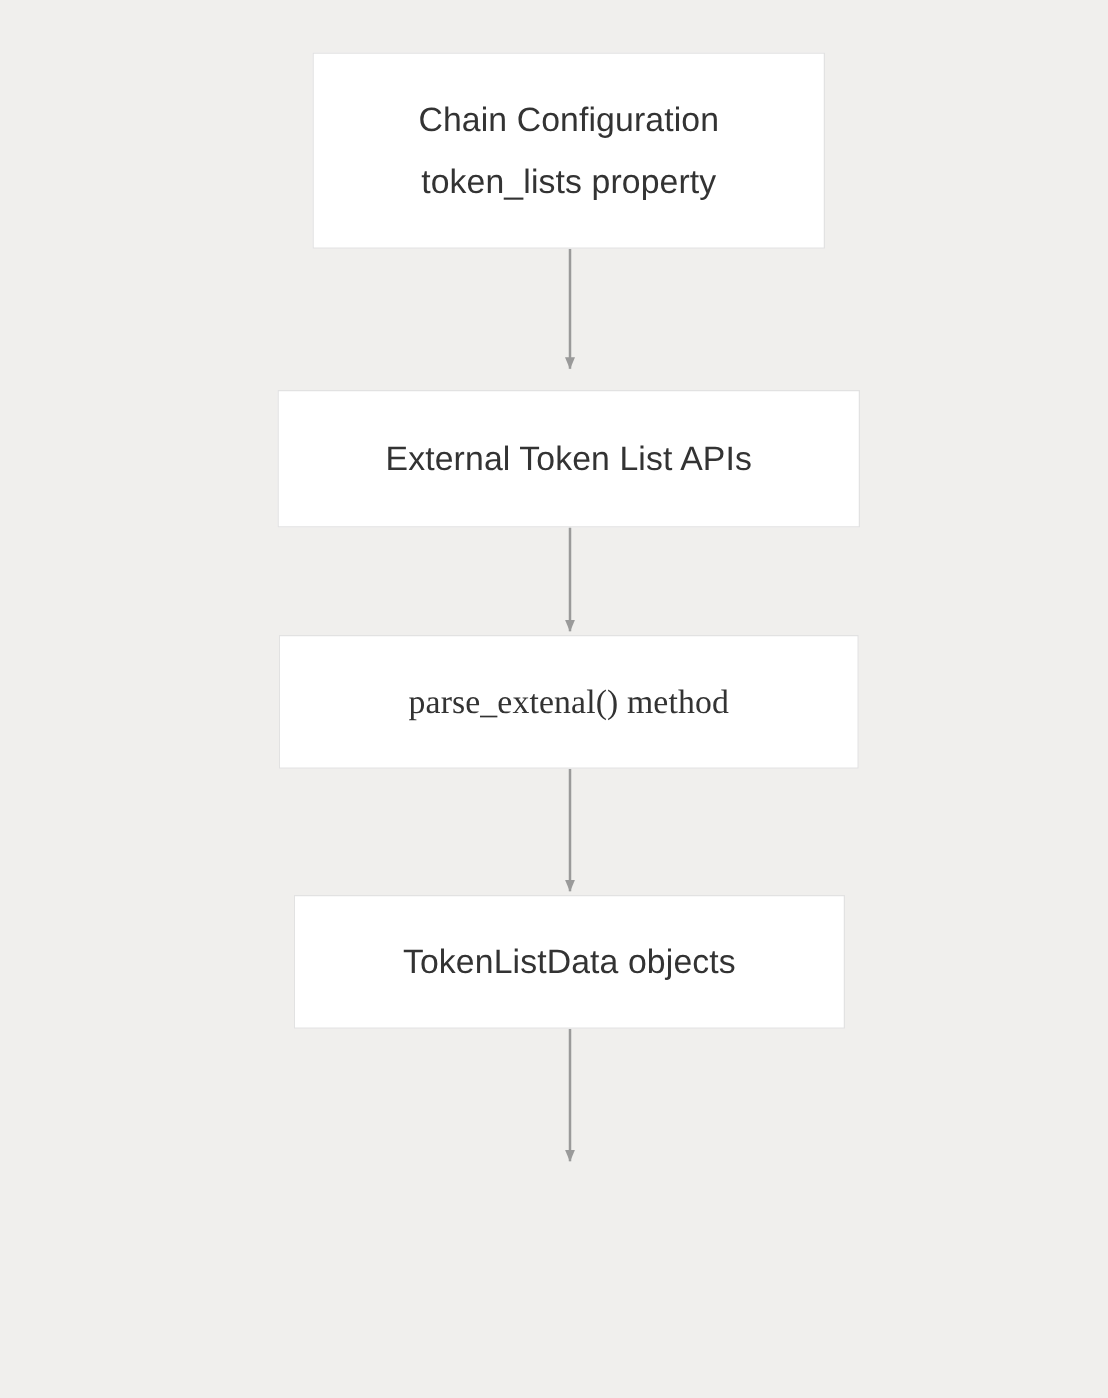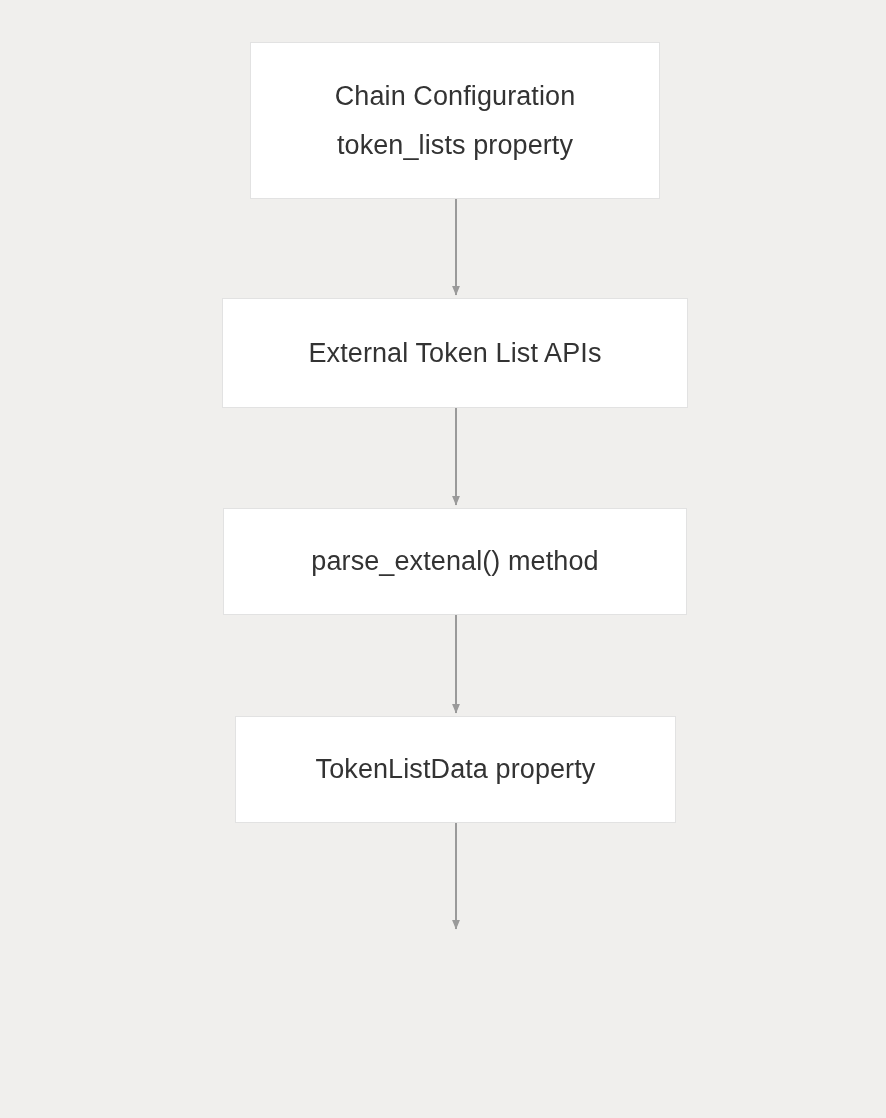--- a/index.html
+++ b/index.html
@@ -47,29 +47,30 @@
   }
   
   #node-chain-config {
     left: 250px;
     top: 42px;
     width: 410px;
     height: 157px;
   }
   #node-external-apis {
     left: 222px;
-    top: 298px;
+    top: 312px;
     width: 466px;
     height: 110px;
   }
   #node-parse-method {
     left: 223px;
     top: 508px;
     width: 464px;
     height: 107px;
+    font-family: Liberation Serif, serif;
   }
   #node-tokenlistdata {
     left: 235px;
     top: 716px;
     width: 441px;
     height: 107px;
   }
   
   #node-erc20-table {
     position: absolute;
@@ -129,17 +130,17 @@
 
   <div class="node" id="node-external-apis">
     <div class="node-label">External Token List APIs</div>
   </div>
 
   <div class="node" id="node-parse-method">
     <div class="node-label">parse_extenal() method</div>
   </div>
 
   <div class="node" id="node-tokenlistdata">
-    <div class="node-label">TokenListData property</div>
+    <div class="node-label">TokenListData objects</div>
   </div>
 
 
 </div>
 
 </body></html>

